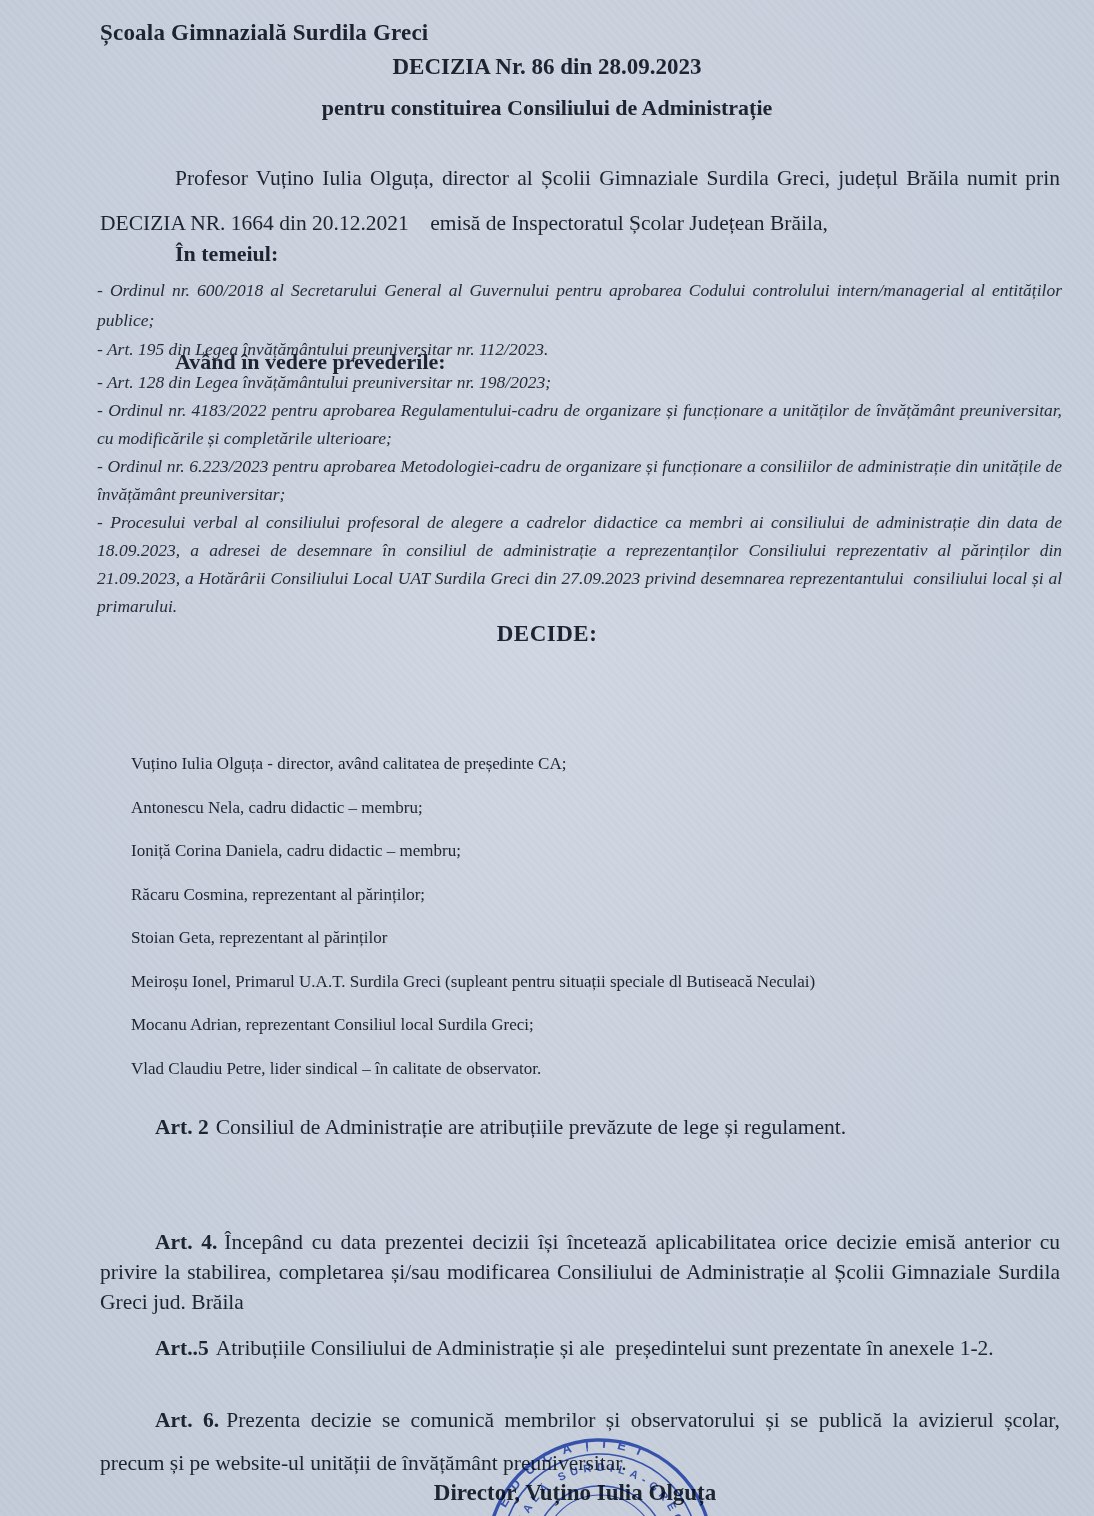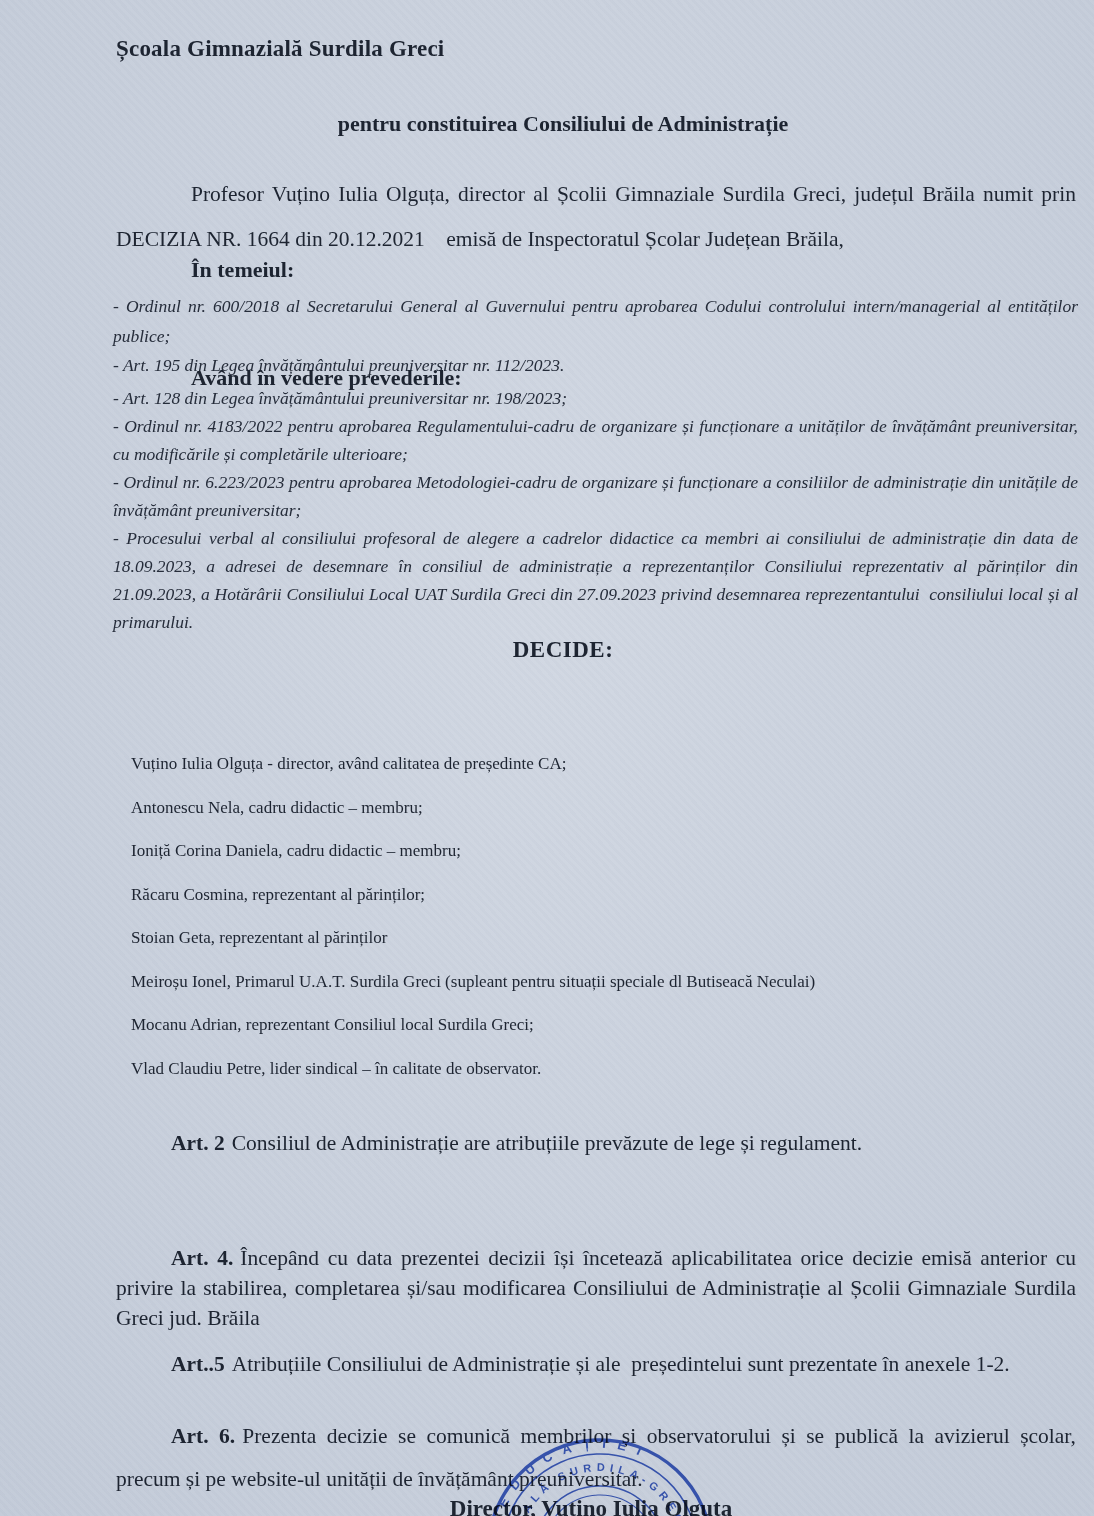--- a/index.html
+++ b/index.html
@@ -9,21 +9,21 @@
     font-family:"Liberation Serif","DejaVu Serif",serif;
     color:#1d2431;
   }
   .page{
     position:absolute;inset:0;overflow:hidden;
     background:
       radial-gradient(ellipse at 50% 40%, rgba(255,255,255,0.10), rgba(120,135,160,0.10) 95%),
       repeating-linear-gradient(47deg, rgba(255,255,255,0.025) 0 3px, rgba(90,105,130,0.025) 3px 6px),
       #ccd3df;
   }
-  .blk{position:absolute;margin:16px;}
+  .blk{position:absolute;margin:0;}
   .ctr{left:0;width:1094px;text-align:center;}
   .body-text{font-size:21.5px;}
   .school{left:100px;top:20px;font-size:23px;font-weight:bold;letter-spacing:.2px;}
   .title1{top:54px;font-size:23px;font-weight:bold;}
   .title2{top:95px;font-size:22px;font-weight:bold;}
   .intro{left:100px;top:156px;width:960px;line-height:45px;text-indent:75px;text-align:justify;}
   .sec-h{left:175px;font-size:22px;font-weight:bold;}
   .h-temeiul{top:241px;text-align:center;}
   .h-avand{top:349px;}
   .ilist{left:97px;width:965px;font-style:italic;font-size:17.5px;color:#252c3a;}
@@ -53,20 +53,21 @@
     font-weight:bold;
   }
 </style>
 </head>
 <body>
 
 <div class="page">
 
   <p class="blk school">Școala Gimnazială Surdila Greci</p>
 
+  <p class="blk ctr title1">DECIZIA Nr. 86 din 28.09.2023</p>
   <p class="blk ctr title2">pentru constituirea Consiliului de Administrație</p>
 
   <p class="blk intro body-text">Profesor Vuțino Iulia Olguța, director al Școlii Gimnaziale Surdila Greci, județul Brăila numit prin DECIZIA NR. 1664 din 20.12.2021&nbsp;&nbsp;&nbsp; emisă de Inspectoratul Școlar Județean Brăila,</p>
 
   <p class="blk sec-h h-temeiul">În temeiul:</p>
 
   <div class="blk ilist list1">
     <p>- Ordinul nr. 600/2018 al Secretarului General al Guvernului pentru aprobarea Codului controlului intern/managerial al entităților publice;</p>
     <p>- Art. 195 din Legea învățământului preuniversitar nr. 112/2023.</p>
   </div>

